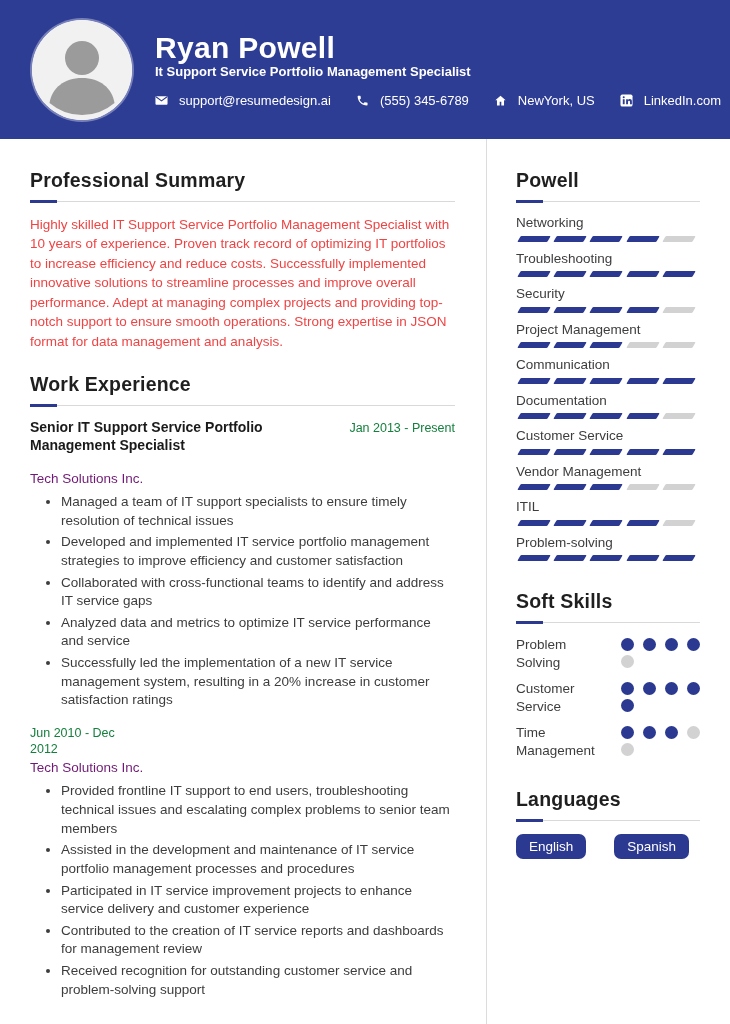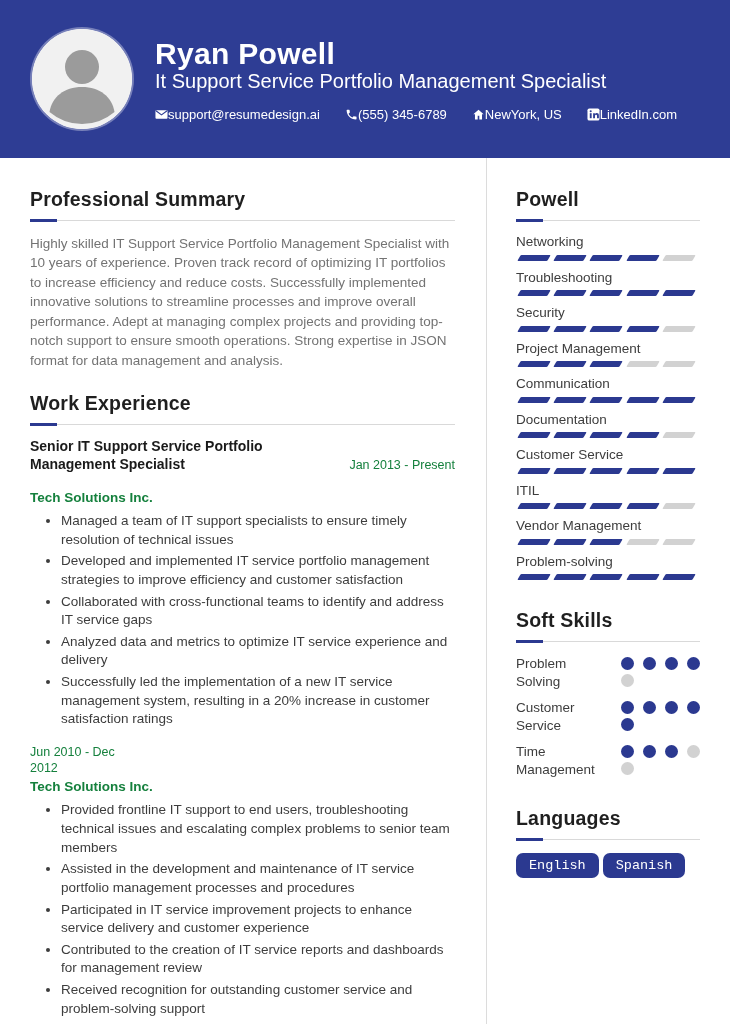--- a/index.html
+++ b/index.html
@@ -1,66 +1,66 @@
 <!DOCTYPE html>
 <html style="--header-bg: #2e3d94; --accent: #2b3990;"><head>
 <meta charset="utf-8">
 <style>
   * { margin:0; padding:0; box-sizing:border-box; }
   html,body { background:#ffffff; }
   body { font-family:"Liberation Sans", sans-serif; color:#3d3d3d; }
   .page { width:730px; height:1024px; background:#fff; overflow:hidden; position:relative; }
 
   
-  .header { height:158px; background:var(--header-bg,#2e3d94); display:flex; align-items:center; padding-left:32px; }
+  .header { height:139px; background:var(--header-bg,#2e3d94); display:flex; align-items:center; padding-left:32px; }
   .avatar-wrap { width:100px; height:100px; border-radius:50%; background:#fff; overflow:hidden; flex:0 0 auto; box-shadow:0 0 0 2px rgba(255,255,255,.35); }
   .avatar-wrap svg { display:block; width:100%; height:100%; }
   .header-text { margin-left:23px; color:#fff; }
   .name { font-size:30px; font-weight:700; letter-spacing:.3px; line-height:1.1; }
-  .subtitle { font-size:20px; font-weight:400; }
+  .subtitle { font-size:13px; font-weight:700; }
   .contact-row { display:flex; align-items:center; gap:25px; margin-top:14px; font-size:13px; }
-  .contact-item { display:inline-flex; align-items:center; gap:0; white-space:nowrap; color:#fff; text-decoration:none; }
+  .contact-item { display:inline-flex; align-items:center; gap:11px; white-space:nowrap; color:#fff; text-decoration:none; }
   .cicon { width:13px; height:13px; display:inline-block; flex:0 0 auto; }
 
   
   .content { display:flex; height:891px; }
   .left-col { width:514px; padding:30px 31px 0 30px; border-right:1px solid #dcdcdc; }
   .right-col { width:243px; padding:30px 30px 0 29px; }
 
   .sec-title { font-size:19.5px; font-weight:700; color:#1f1f1f; letter-spacing:.2px; }
   .rule { position:relative; height:1px; background:#d9d9d9; margin:9px 0 13px; }
   .rule::before { content:""; position:absolute; left:0; top:-1px; width:27px; height:3px; background:var(--accent,#2b3990); }
 
   
-  .summary-text { font-size:13.5px; line-height:1.44; color:#737373; }
+  .summary-text { font-size:13.5px; line-height:1.44; color:#ef4444; }
   .section { margin-bottom:22px; }
-  .job-head { display:flex; justify-content:space-between; align-items:flex-end; }
+  .job-head { display:flex; justify-content:space-between; align-items:flex-start; }
   .job-title { font-size:14px; font-weight:700; color:#1a1a1a; line-height:1.25; padding-right:6px; }
   .job-date { font-size:12.5px; color:#15803d; flex:0 0 auto; max-width:100px; line-height:1.3; padding-top:1px; }
   .nowrap { white-space:nowrap; max-width:none; }
-  .company { font-size:13.5px; color:#15803d; margin-top:3px;font-weight:bold; }
+  .company { font-size:13.5px; color:#701a75; margin-top:3px; }
   .company.spaced { margin-top:17px; }
   .job ul { margin:7px 0 0 0; padding-left:31px; }
   .job li { font-size:13.5px; line-height:1.38; margin-bottom:3px; color:#3d3d3d; }
   .job + .job { margin-top:14px; }
 
   
   .skill { margin-bottom:5px; }
   .skill-label { font-size:13.5px; line-height:1.15; color:#3d3d3d; margin-bottom:5px; }
   .skill-bar { display:flex; height:6px; margin-bottom:9px; padding-left:3px; }
   .seg { width:31px; height:6px; background:#d2d2d2; margin-right:6px; transform:skewX(-30deg); border-radius:1px; }
   .seg.on { background:var(--accent,#2b3990); }
 
   .soft-row { display:flex; align-items:flex-start; margin-bottom:9px;justify-content:flex-end; }
   .soft-label { flex:1; font-size:13.5px; line-height:1.3; color:#3d3d3d; padding-right:8px; }
   .dots { flex:0 0 79px; display:flex; flex-wrap:wrap; gap:4px 9px; padding-top:2px; }
   .dot { width:13px; height:13px; border-radius:50%; background:#d2d2d2; }
   .dot.on { background:var(--accent,#2b3990); }
 
-  .badges { display:flex; gap:4px; margin-top:10px;font-family:Liberation Mono, monospace; }
+  .badges { display:flex; gap:28px; margin-top:10px; }
   .badge { background:var(--accent,#2b3990); color:#fff; font-size:13.5px; padding:5px 13px; border-radius:7px; }
 
   .mt-sec { margin-top:24px; }
   .mt-sec-r { margin-top:29px; }
 </style>
 </head>
 <body>
 
 <div class="page">
 
@@ -125,21 +125,21 @@
         <div class="job">
           <div class="job-head">
             <div class="job-title">Senior IT Support Service Portfolio Management Specialist</div>
             <div class="job-date nowrap">Jan 2013 - Present</div>
           </div>
           <div class="company spaced">Tech Solutions Inc.</div>
           <ul>
             <li>Managed a team of IT support specialists to ensure timely resolution of technical issues</li>
             <li>Developed and implemented IT service portfolio management strategies to improve efficiency and customer satisfaction</li>
             <li>Collaborated with cross-functional teams to identify and address IT service gaps</li>
-            <li>Analyzed data and metrics to optimize IT service experience and delivery</li>
+            <li>Analyzed data and metrics to optimize IT service performance and service</li>
             <li>Successfully led the implementation of a new IT service management system, resulting in a 20% increase in customer satisfaction ratings</li>
           </ul>
         </div>
 
         <div class="job">
           <div class="job-head">
             <div class="job-date">Jun 2010 - Dec 2012</div>
           </div>
           <div class="company">Tech Solutions Inc.</div>
           <ul>
@@ -229,36 +229,36 @@
           <div class="skill-label">Customer Service</div>
           <div class="skill-bar">
               <span class="seg on"></span>
               <span class="seg on"></span>
               <span class="seg on"></span>
               <span class="seg on"></span>
               <span class="seg on"></span>
             </div>
         </div>
         <div class="skill">
+          <div class="skill-label">Vendor Management</div>
+          <div class="skill-bar">
+              <span class="seg on"></span>
+              <span class="seg on"></span>
+              <span class="seg on"></span>
+              <span class="seg"></span>
+              <span class="seg"></span>
+            </div>
+        </div>
+        <div class="skill">
           <div class="skill-label">ITIL</div>
           <div class="skill-bar">
               <span class="seg on"></span>
               <span class="seg on"></span>
               <span class="seg on"></span>
               <span class="seg on"></span>
-              <span class="seg"></span>
-            </div>
-        </div>
-        <div class="skill">
-          <div class="skill-label">Vendor Management</div>
-          <div class="skill-bar">
-              <span class="seg on"></span>
-              <span class="seg on"></span>
-              <span class="seg on"></span>
-              <span class="seg"></span>
               <span class="seg"></span>
             </div>
         </div>
         <div class="skill">
           <div class="skill-label">Problem-solving</div>
           <div class="skill-bar">
               <span class="seg on"></span>
               <span class="seg on"></span>
               <span class="seg on"></span>
               <span class="seg on"></span>

